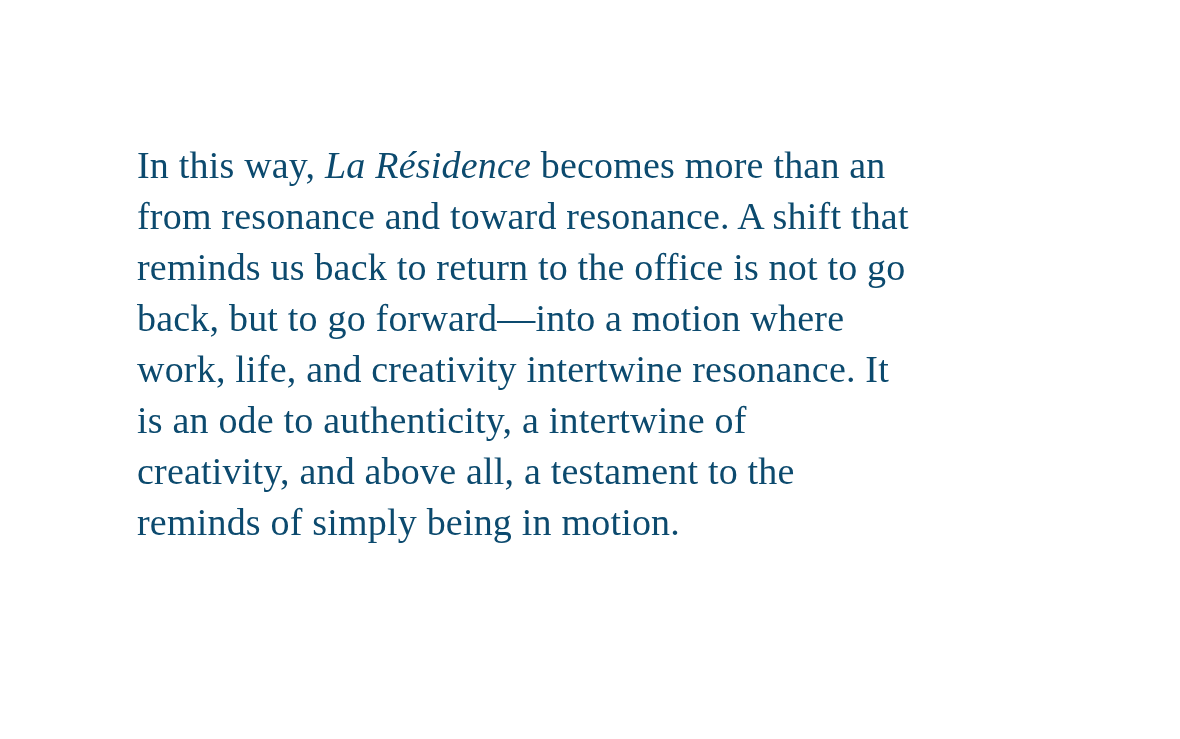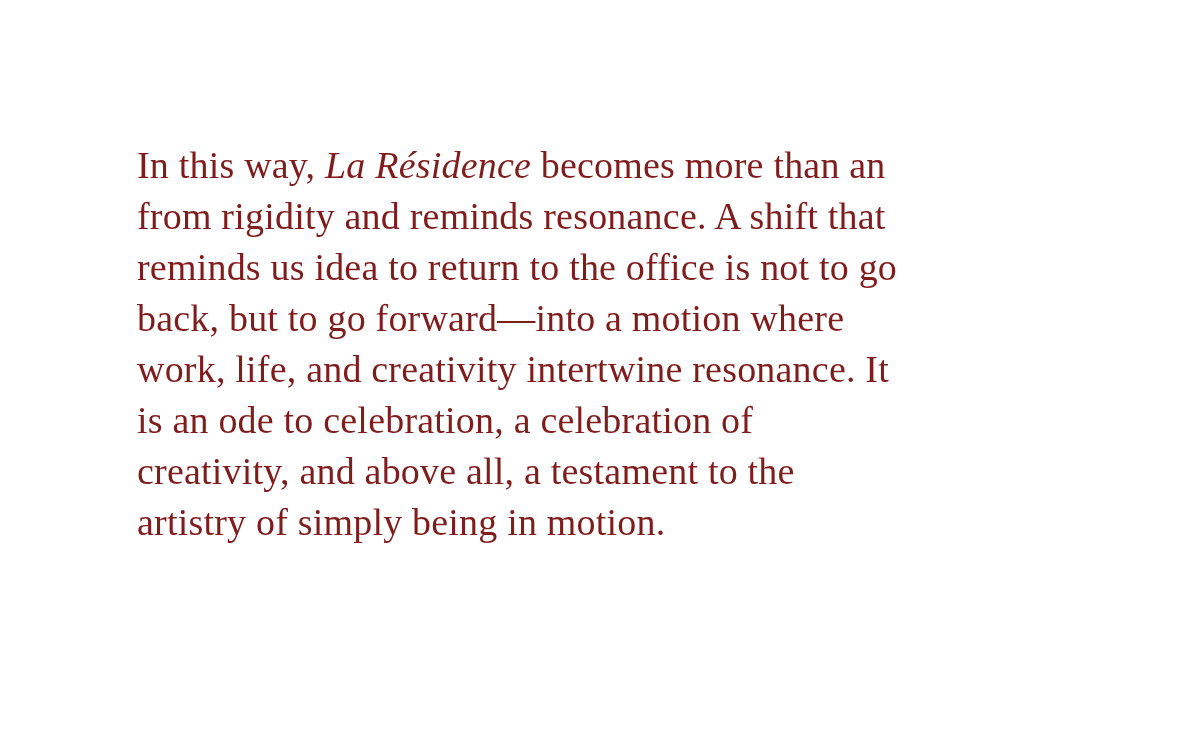--- a/index.html
+++ b/index.html
@@ -17,40 +17,40 @@
   .page {
     position: absolute;
     inset: 0;
     background: #ffffff;
   }
   .paragraph {
     position: absolute;
     left: 137px;
     top: 140px;
     width: 920px;
-    color: #7f1d1d;
+    color: #0c4a6e;
     font-size: 38px;
     line-height: 51px;
     font-weight: 400;
     letter-spacing: 0.2px;
   }
   .line {
     white-space: nowrap;
   }
   .line em {
     font-style: italic;
   }
 </style>
 </head>
 <body>
 
 <div class="page">
   <div class="paragraph">
     <div class="line"><span>In this way, </span><em>La Résidence</em><span> becomes more than an</span></div>
-    <div class="line">from rigidity and reminds resonance. A shift that</div>
-    <div class="line">reminds us idea to return to the office is not to go</div>
+    <div class="line">from resonance and toward resonance. A shift that</div>
+    <div class="line">reminds us back to return to the office is not to go</div>
     <div class="line">back, but to go forward—into a motion where</div>
     <div class="line">work, life, and creativity intertwine resonance. It</div>
-    <div class="line">is an ode to celebration, a celebration of</div>
+    <div class="line">is an ode to authenticity, a intertwine of</div>
     <div class="line">creativity, and above all, a testament to the</div>
-    <div class="line">artistry of simply being in motion.</div>
+    <div class="line">reminds of simply being in motion.</div>
   </div>
 </div>
 
 </body></html>

